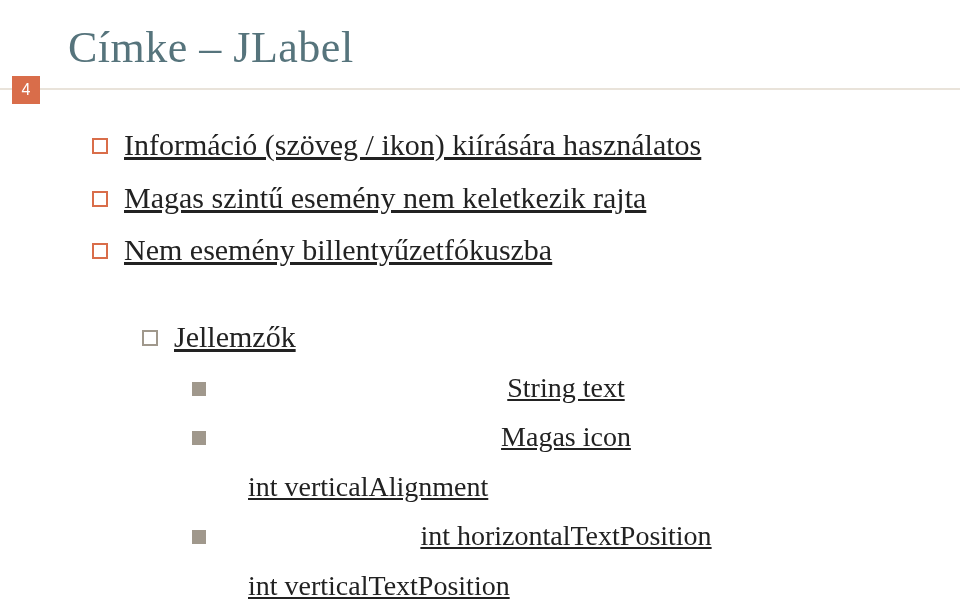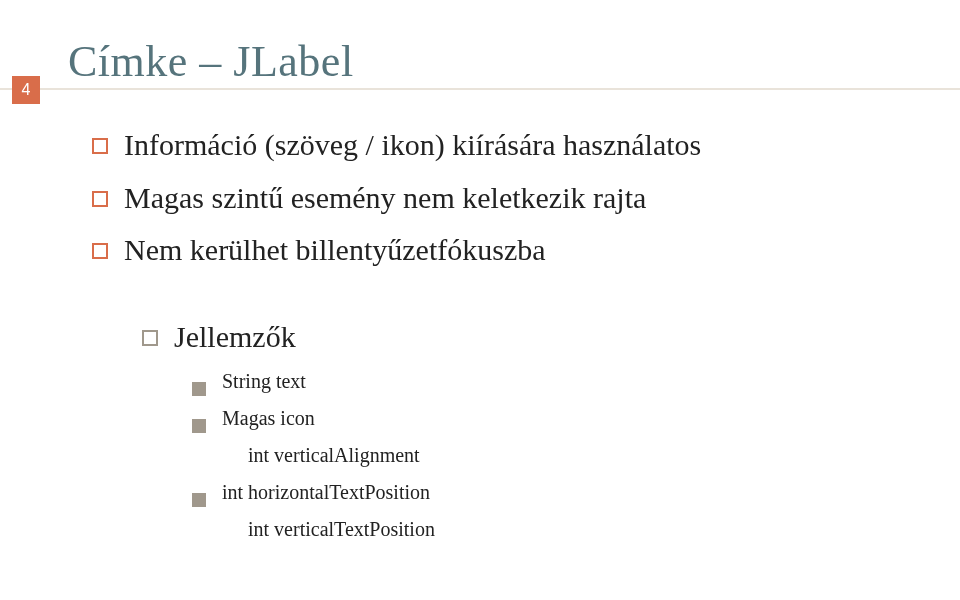--- a/index.html
+++ b/index.html
@@ -1,26 +1,26 @@
 <!DOCTYPE html>
 <html><head>
   <meta charset="utf-8">
   <style>
     * { margin: 0; padding: 0; box-sizing: border-box; }
     html, body { width: 960px; height: 600px; background: #fff; font-family: Georgia, 'Times New Roman', serif; }
-    .slide { position: relative; width: 960px; height: 600px; padding: 36px 0 0 0; }
+    .slide { position: relative; width: 960px; height: 600px; padding: 22px 0 0 0; }
     .title-row { display: flex; align-items: baseline; }
     .title { font-size: 44px; color: #56747c; font-weight: 400; margin-left: 68px; letter-spacing: 0.5px; }
     .rule { position: absolute; top: 88px; left: 0; right: 0; height: 2px; background: #e9e3da; }
     .page-badge { position: absolute; top: 76px; left: 12px; width: 28px; height: 28px; background: #d96d4a; color: #fff; font-size: 16px; display: flex; align-items: center; justify-content: center; font-family: Arial, sans-serif; }
     .content { position: absolute; top: 122px; left: 92px; right: 50px; font-size: 30px; color: #222; line-height: 1.55; }
-    .item { display: flex; align-items: flex-start; margin-bottom: 6px; }
+    .item { display: flex; align-items: flex-start; margin-bottom: 6px; text-decoration: underline; }
     .item.sub1 { margin-left: 50px; margin-top: 40px; }
-    .item.sub2 { margin-left: 100px; font-size: 20px; }
-    .item.sub3 { margin-left: 156px; font-size: 20px; }
+    .item.sub2 { margin-left: 100px; font-size: 28px; text-align: center; }
+    .item.sub3 { margin-left: 156px; font-size: 28px; }
     .bullet-sq { width: 16px; height: 16px; border: 2px solid #d96d4a; background: #fff; flex-shrink: 0; margin-top: 16px; margin-right: 16px; }
     .bullet-sq.open { border-color: #a0988c; }
     .bullet-sq.fill { background: #a0988c; border-color: #a0988c; width: 14px; height: 14px; margin-top: 16px; }
     .txt { flex: 1; }
   </style>
 </head>
 <body>
 
 <div class="slide">
   <div class="title-row">
@@ -36,21 +36,21 @@
       <span class="txt">Információ (szöveg / ikon) kiírására használatos</span>
     </div>
 
     <div class="item">
       <span class="bullet-sq"></span>
       <span class="txt">Magas szintű esemény nem keletkezik rajta</span>
     </div>
 
     <div class="item">
       <span class="bullet-sq"></span>
-      <span class="txt">Nem kerülhet billentyűzetfókuszba</span>
+      <span class="txt">Nem esemény billentyűzetfókuszba</span>
     </div>
 
     <div class="item sub1">
       <span class="bullet-sq open"></span>
       <span class="txt">Jellemzők</span>
     </div>
 
     <div class="item sub2">
       <span class="bullet-sq fill"></span>
       <span class="txt">String text</span>

